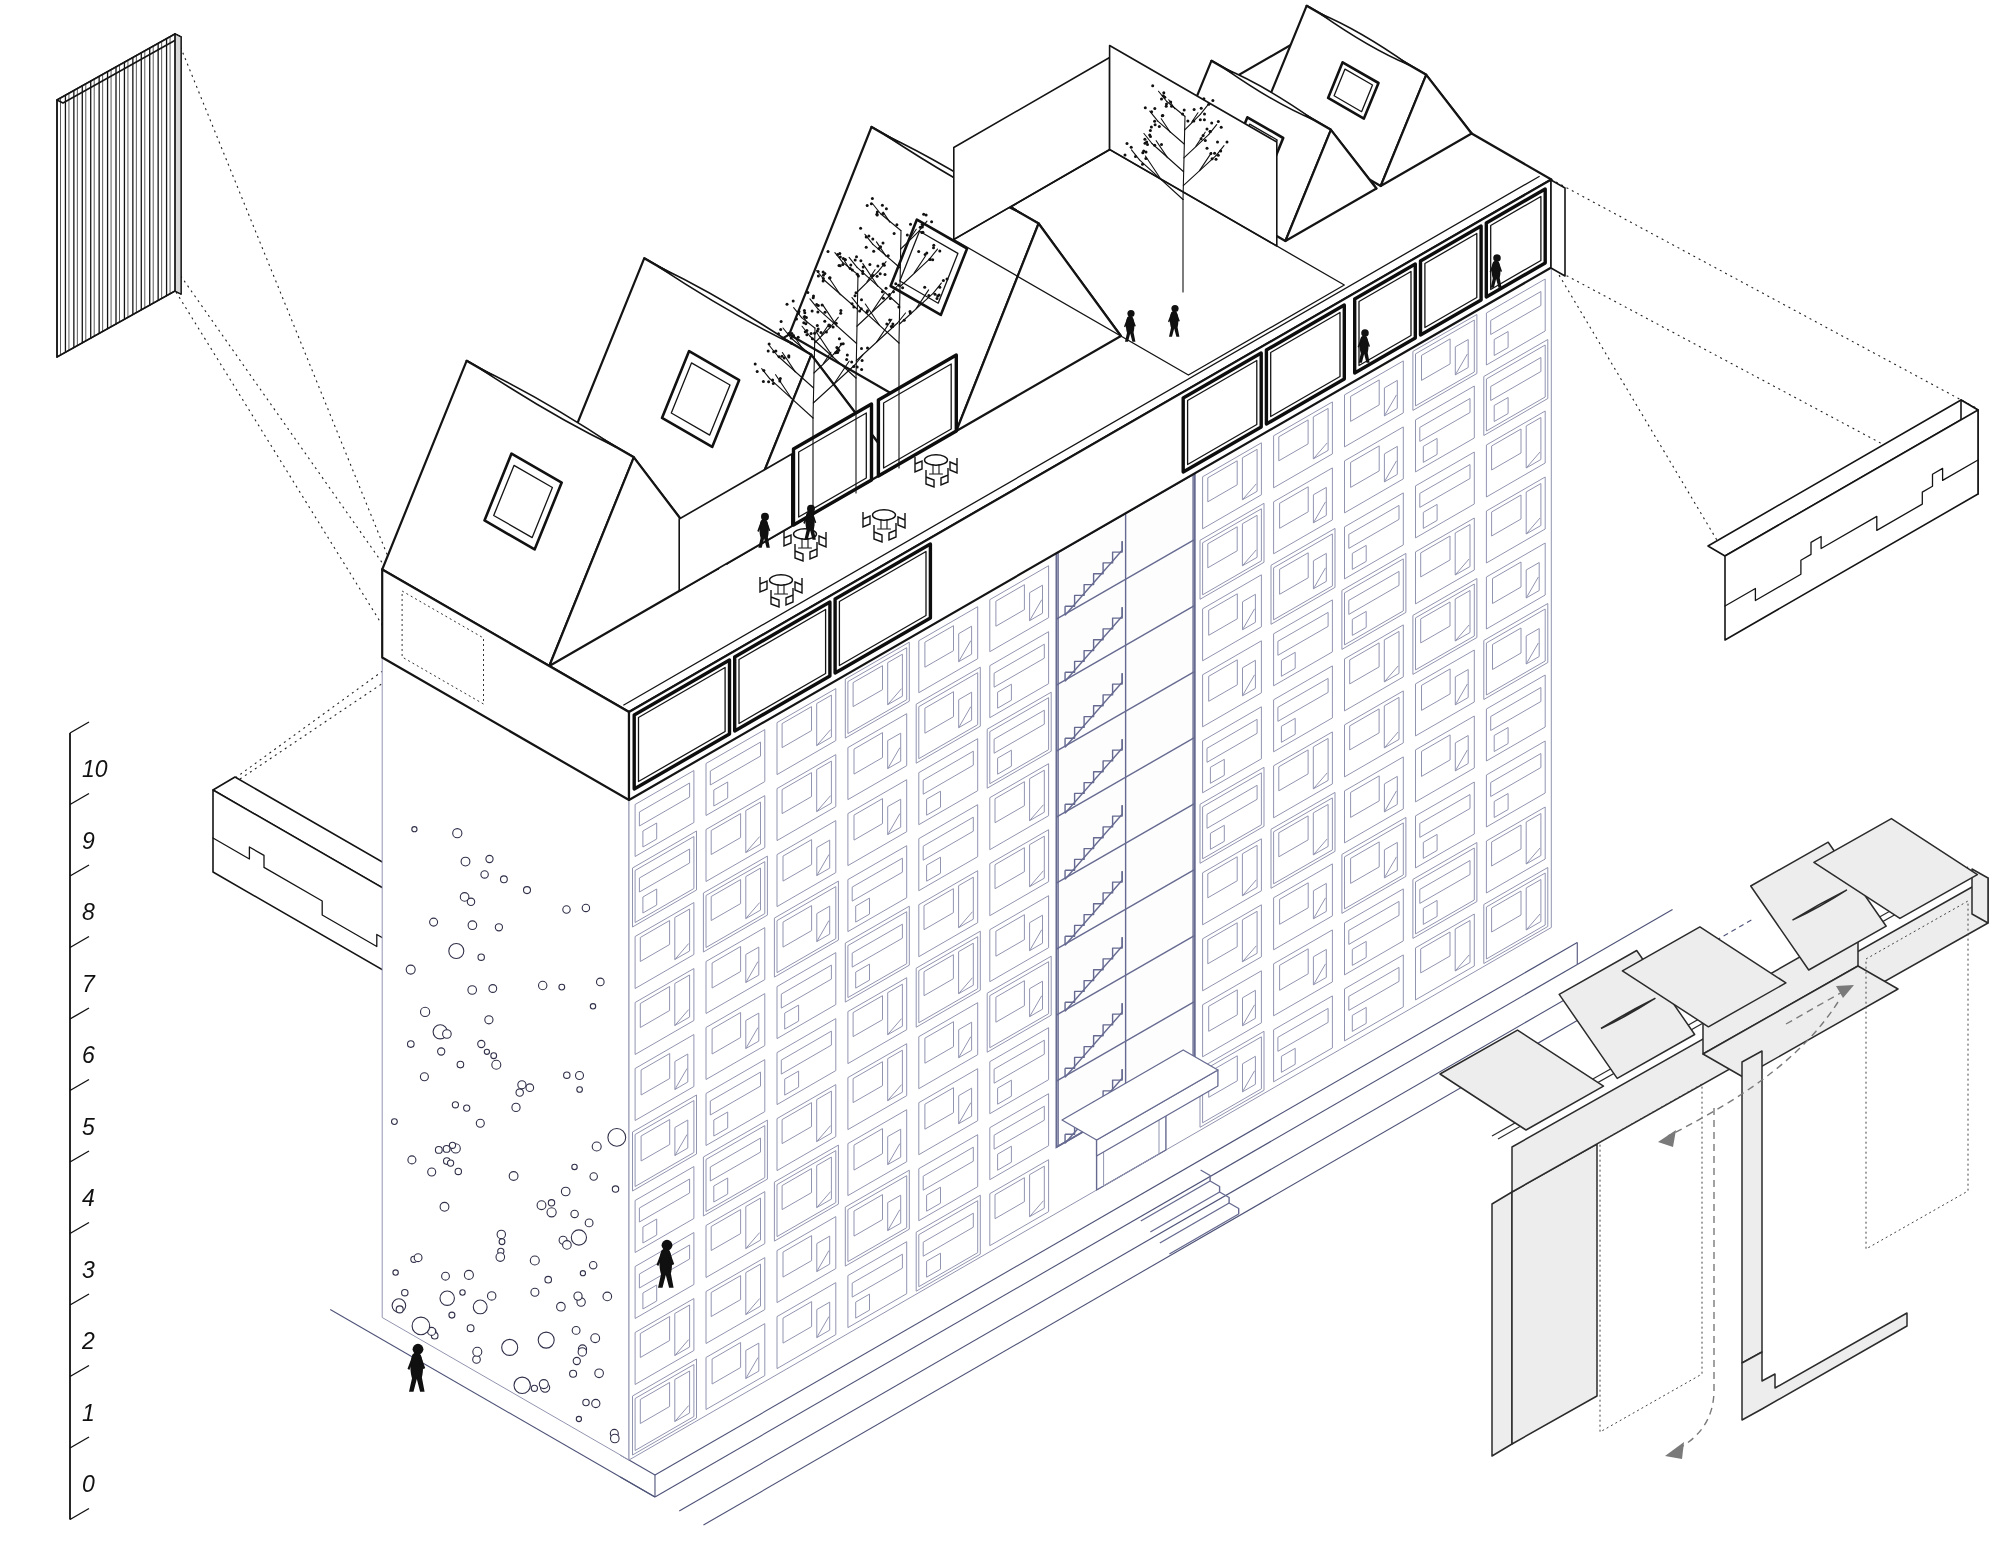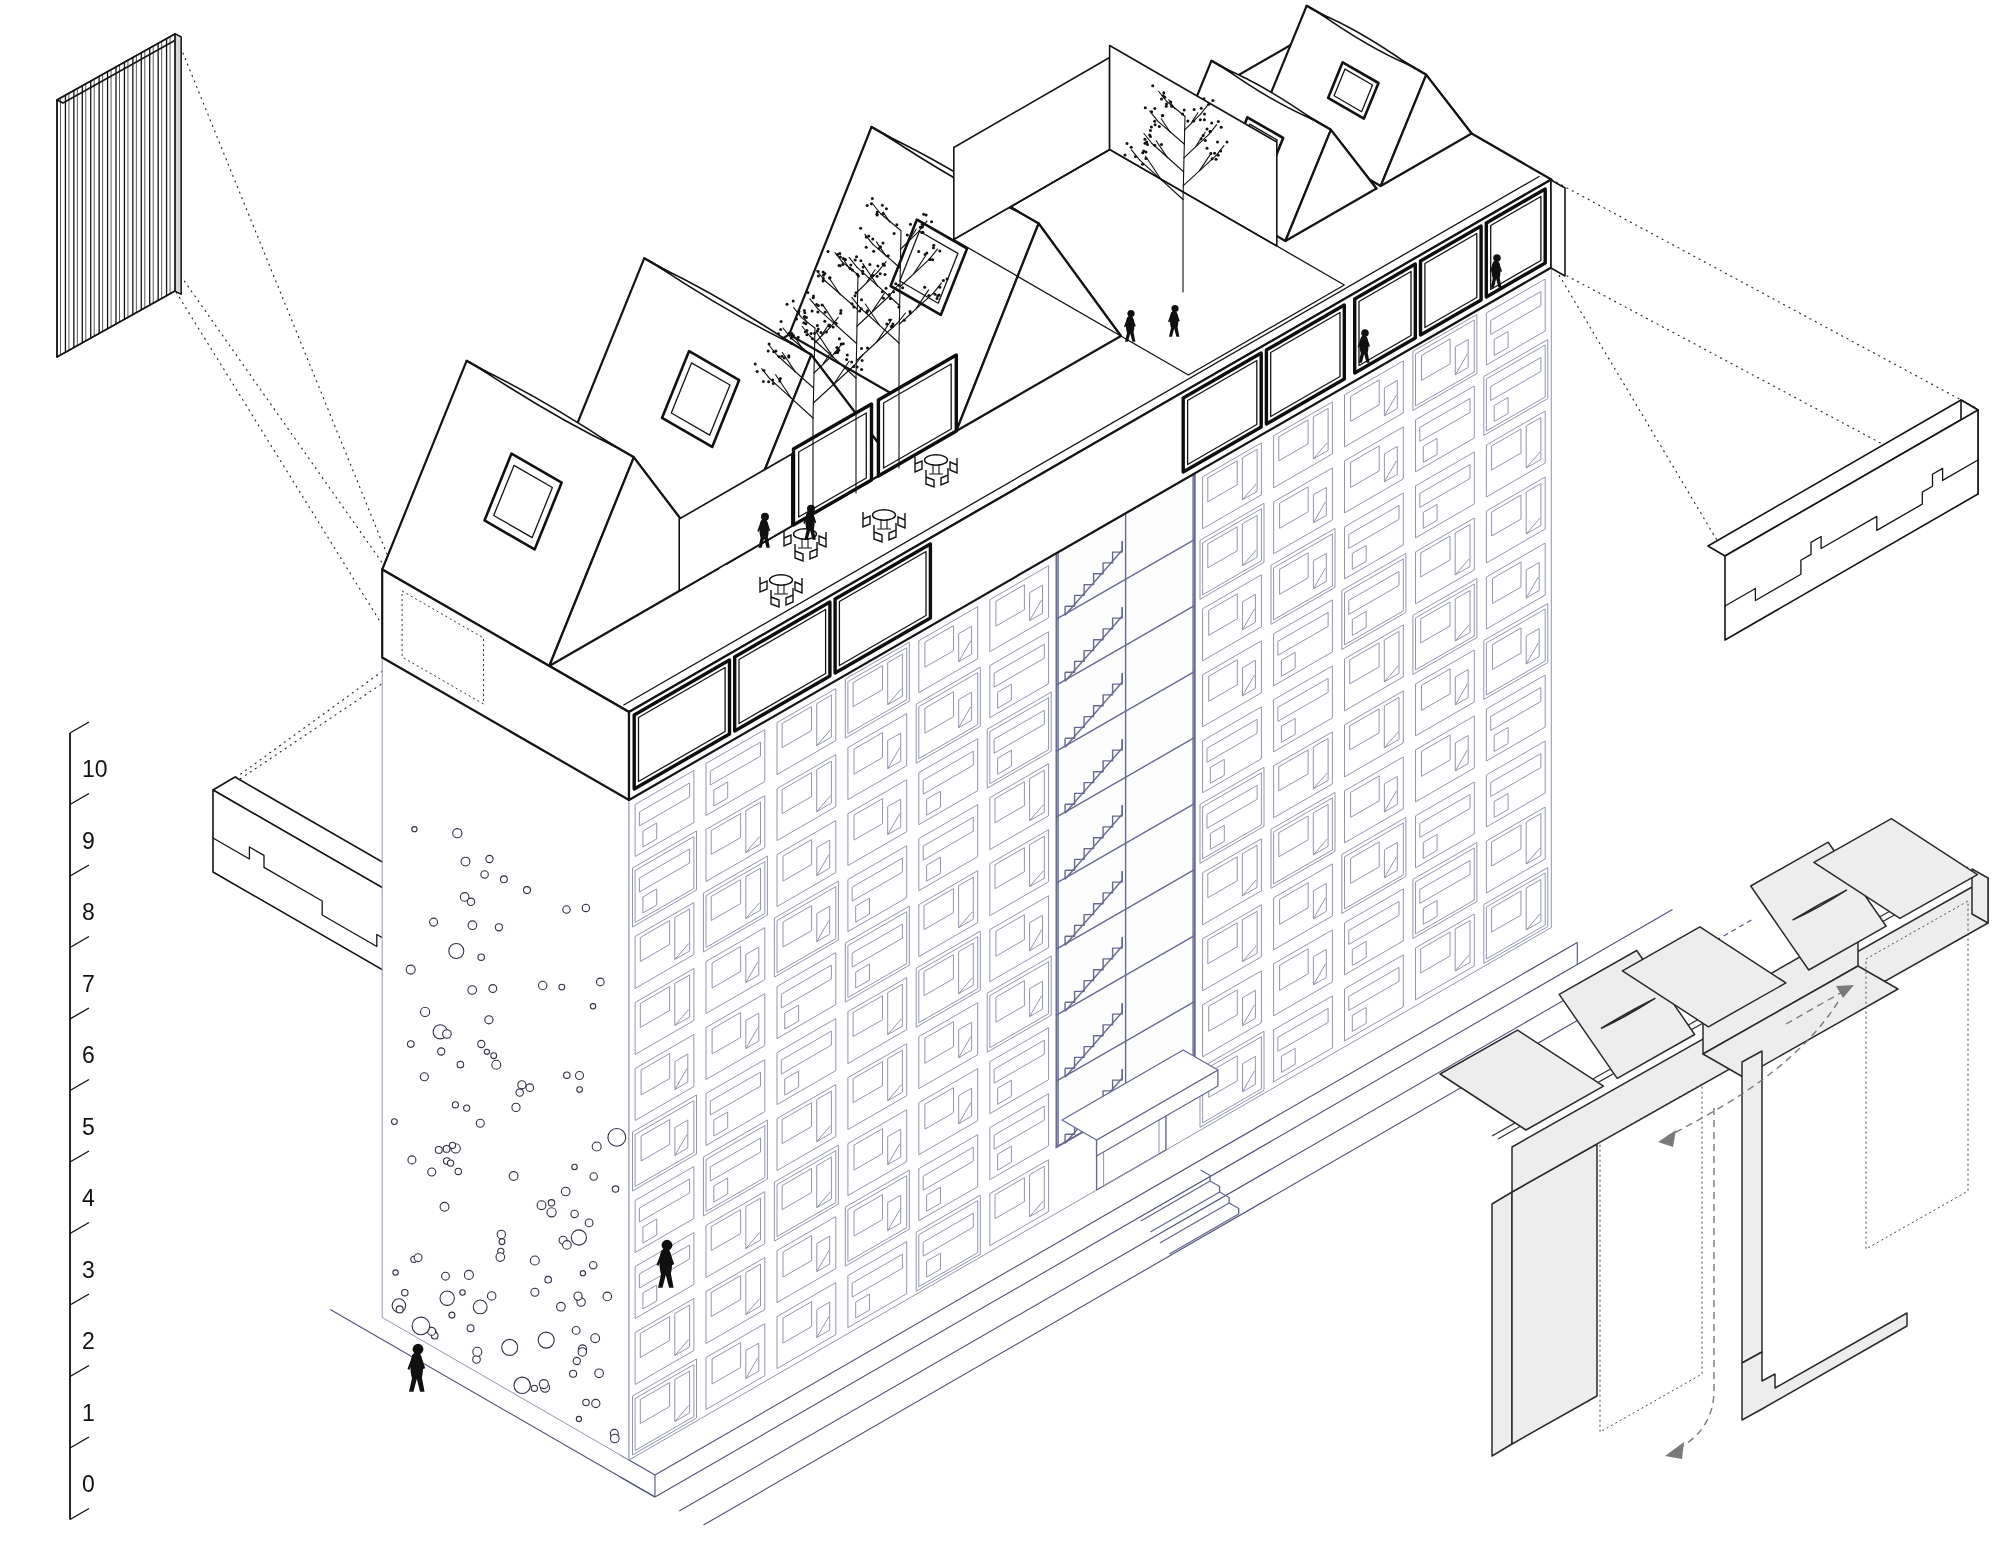--- a/index.html
+++ b/index.html
@@ -1,16 +1,16 @@
 <!DOCTYPE html>
 <html><head>
 <meta charset="utf-8">
 <style>
   html,body{margin:0;padding:0;background:#fff;}
-  #stage{width:2000px;height:1565px;position:relative;background:#fff;overflow:hidden;}
+  #stage{width:2000px;height:1565px;position:relative;background:#fff;overflow:hidden;font-style:italic;}
   svg{display:block;}
   
   .k1 {stroke:#9295b0;stroke-width:1;fill:none;stroke-linejoin:round;}
   .k1f{stroke:#9295b0;stroke-width:1;fill:#ffffff;stroke-linejoin:round;}
   .k2 {stroke:#666a90;stroke-width:1.4;fill:none;stroke-linejoin:round;}
   .k2f{stroke:#666a90;stroke-width:1.3;fill:#ffffff;stroke-linejoin:round;}
   .b1 {stroke:#141414;stroke-width:1.3;fill:none;stroke-linejoin:round;stroke-linecap:round;}
   .b1f{stroke:#141414;stroke-width:1.6;fill:#ffffff;stroke-linejoin:round;}
   .b2f{stroke:#141414;stroke-width:2.2;fill:#ffffff;stroke-linejoin:round;}
   .b3 {stroke:#0d0d0d;stroke-width:3.4;fill:#ffffff;stroke-linejoin:round;}

